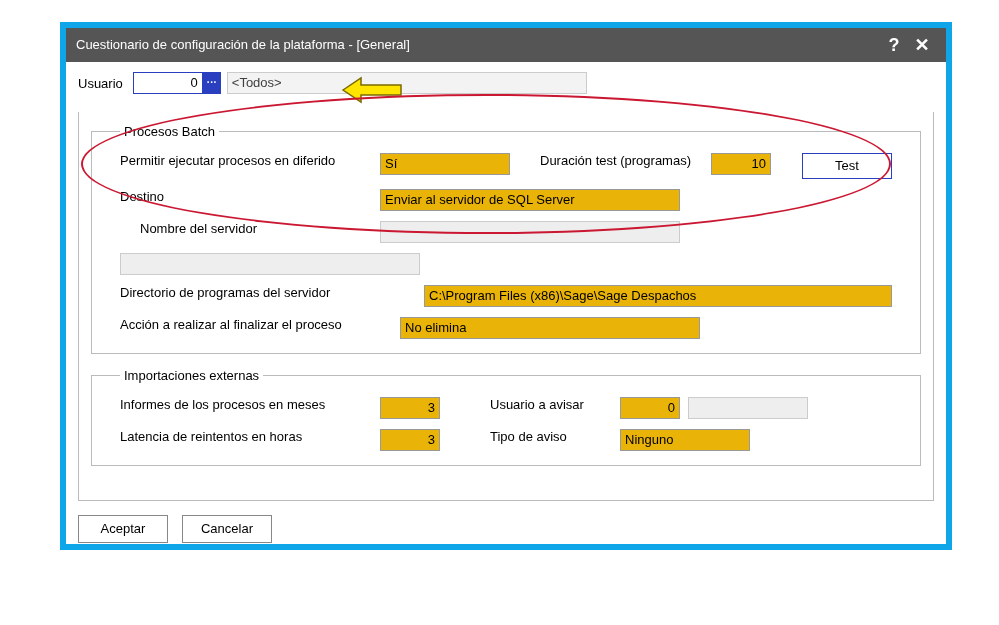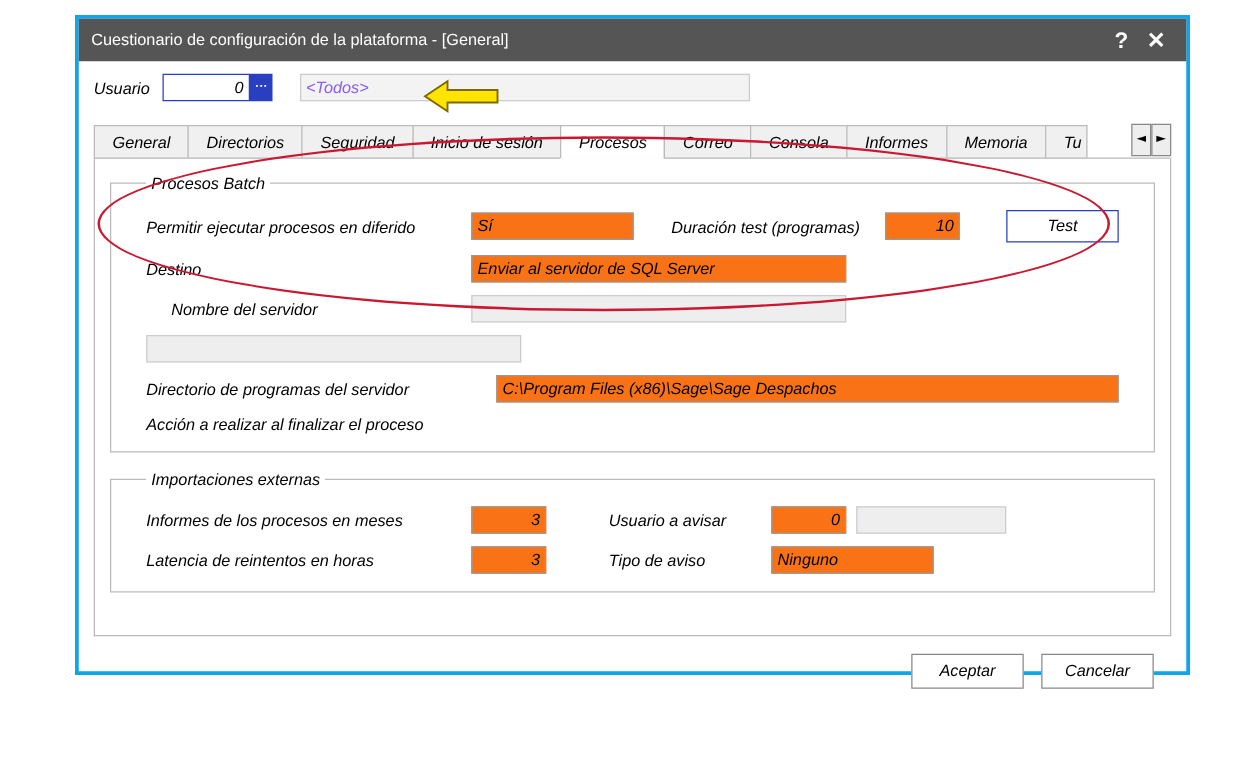--- a/index.html
+++ b/index.html
@@ -1,49 +1,49 @@
 <!DOCTYPE html>
 <html><head>
   <meta charset="utf-8">
   <style>
     * { box-sizing: border-box; font-family: "Segoe UI", Tahoma, sans-serif; font-size: 13px; }
     body { margin: 0; background: #fff; width: 999px; height: 625px; position: relative; }
-    .window { position: absolute; left: 60px; top: 12px; width: 892px; height: 528px; border: 3px solid #0ea5e9; background: #fff; }
+    .window { position: absolute; left: 60px; top: 22px; width: 892px; height: 528px; border: 6px solid #0ea5e9; background: #fff; }
     .titlebar { background: #555; color: #fff; height: 34px; line-height: 34px; padding: 0 10px; display: flex; align-items: center; font-size: 16px; }
     .titlebar-text { flex: 1; }
     .titlebar-ctl { width: 28px; text-align: center; cursor: pointer; font-size: 18px; font-weight: bold; }
-    .body { padding: 10px 12px; font-style: italic; }
+    .body { padding: 10px 12px; }
     .userrow { display: flex; align-items: center; margin-bottom: 18px; }
     .userlbl { margin-right: 10px; }
     .userval { width: 70px; border: 1px solid #2a3fbf; height: 22px; text-align: right; padding-right: 4px; line-height: 20px; background: #fff; }
     .userbtn { width: 18px; height: 22px; background: #2a3fbf; color: #fff; text-align: center; line-height: 22px; font-size: 10px; font-weight: bold; cursor: pointer; }
-    .usertodos { margin-left: 22px; width: 360px; height: 22px; border: 1px solid #ccc; background: #f3f3f3; color: #8b5cf6; padding-left: 4px; line-height: 20px; }
+    .usertodos { margin-left: 6px; width: 360px; height: 22px; border: 1px solid #ccc; background: #f3f3f3; color: #404040; padding-left: 4px; line-height: 20px; }
     .arrow { position: absolute; left: 275px; top: 48px; pointer-events: none; }
     .tabs { display: flex; border-bottom: 1px solid #bbb; position: relative; }
     .tab { padding: 5px 14px; border: 1px solid #bbb; border-bottom: 1px solid #bbb; background: #f0f0f0; margin-right: -1px; cursor: pointer; position: relative; top: 1px; }
     .tab.active { background: #fff; border-bottom: 1px solid #fff; font-weight: normal; }
     .tabscroll { margin-left: auto; display: flex; }
     .tabscroll .arrbtn { width: 16px; height: 26px; border: 1px solid #888; background: #eee; text-align: center; line-height: 22px; cursor: pointer; font-family: monospace; }
     .tabcontent { border: 1px solid #bbb; border-top: none; padding: 12px 12px 20px 12px; position: relative; }
     .ellipse { position: absolute; left: 2px; top: -18px; width: 810px; height: 140px; border: 2.5px solid #cb1832; border-radius: 50%; pointer-events: none; }
     fieldset { border: 1px solid #bbb; padding: 14px 28px; margin: 0 0 14px 0; }
     legend { padding: 0 4px; }
-    .row { display: flex; align-items: center; margin-bottom: 10px; }
+    .row { display: flex; align-items: flex-start; margin-bottom: 10px; }
     .lbl { width: 260px; }
     .lbl.indent { padding-left: 20px; }
-    .val { border: 1px solid #999; height: 22px; line-height: 20px; padding: 0 4px; background: #f97316; }
+    .val { border: 1px solid #999; height: 22px; line-height: 20px; padding: 0 4px; background: #eab308; }
     .val.vw-sm { width: 60px; text-align: right; }
     .val.vw-sm0 { width: 60px; text-align: right; }
     .val.vw-med { width: 130px; }
     .val.vw-wide { width: 300px; }
-    .val.vw-full { flex: 1; }
+    .val.vw-full { flex: 1; margin-left: 24px; }
     .val.ro { background: #eee; border: 1px solid #ccc; }
     .gap { width: 30px; }
     .testbtn { border: 1px solid #2a3fbf; width: 90px; height: 26px; text-align: center; line-height: 24px; cursor: pointer; margin-left: auto; }
-    .footer { display: flex; justify-content: flex-end; gap: 14px; padding: 14px 14px 0 0; }
+    .footer { display: flex; justify-content: flex-start; gap: 14px; padding: 14px 14px 0 0; }
     .footbtn { border: 1px solid #888; width: 90px; height: 28px; text-align: center; line-height: 26px; cursor: pointer; background: #fff; }
     .empty-field { width: 120px; height: 22px; border: 1px solid #ccc; background: #eee; margin-left: 8px; }
   </style>
 </head>
 <body>
 
 <div class="window">
   <div class="titlebar">
     <span class="titlebar-text">Cuestionario de configuración de la plataforma - [General]</span>
     <span class="titlebar-ctl">?</span>
@@ -54,36 +54,20 @@
       <span class="userlbl">Usuario</span>
       <div class="userval">0</div>
       <div class="userbtn">···</div>
       <div class="usertodos">&lt;Todos&gt;</div>
     </div>
 
     <svg class="arrow" width="70" height="30">
       <polygon points="2,14 20,2 20,9 60,9 60,19 20,19 20,26" fill="#ffe400" stroke="#7a6a00" stroke-width="1.5"></polygon>
     </svg>
 
-    <div class="tabs">
-      <div class="tab">General</div>
-      <div class="tab">Directorios</div>
-      <div class="tab">Seguridad</div>
-      <div class="tab">Inicio de sesión</div>
-      <div class="tab active">Procesos</div>
-      <div class="tab">Correo</div>
-      <div class="tab">Consola</div>
-      <div class="tab">Informes</div>
-      <div class="tab">Memoria</div>
-      <div class="tab" style="padding-right:4px">Tu</div>
-      <div class="tabscroll">
-        <div class="arrbtn">◄</div>
-        <div class="arrbtn">►</div>
-      </div>
-    </div>
 
     <div class="tabcontent">
       <div class="ellipse"></div>
 
       <fieldset>
         <legend>Procesos Batch</legend>
 
         <div class="row">
           <span class="lbl">Permitir ejecutar procesos en diferido</span>
           <div class="val vw-med">Sí</div>
@@ -106,20 +90,21 @@
           <div class="val vw-wide ro"></div>
         </div>
 
         <div class="row" style="margin-top:6px">
           <span class="lbl" style="width:280px">Directorio de programas del servidor</span>
           <div class="val vw-full">C:\Program Files (x86)\Sage\Sage Despachos</div>
         </div>
 
         <div class="row" style="margin-bottom:0">
           <span class="lbl" style="width:280px">Acción a realizar al finalizar el proceso</span>
+          <div class="val vw-wide">No elimina</div>
         </div>
       </fieldset>
 
       <fieldset>
         <legend>Importaciones externas</legend>
 
         <div class="row">
           <span class="lbl">Informes de los procesos en meses</span>
           <div class="val vw-sm0">3</div>
           <div style="width:50px"></div>

